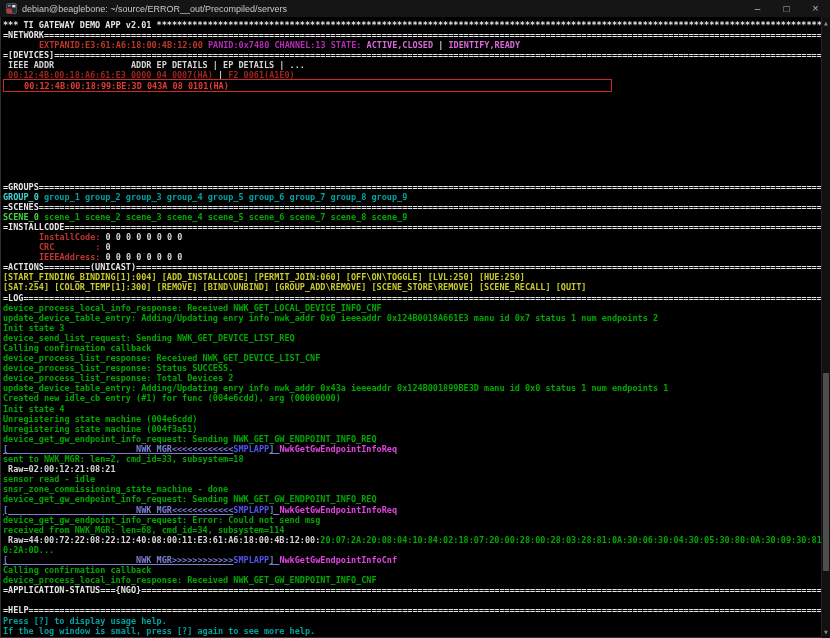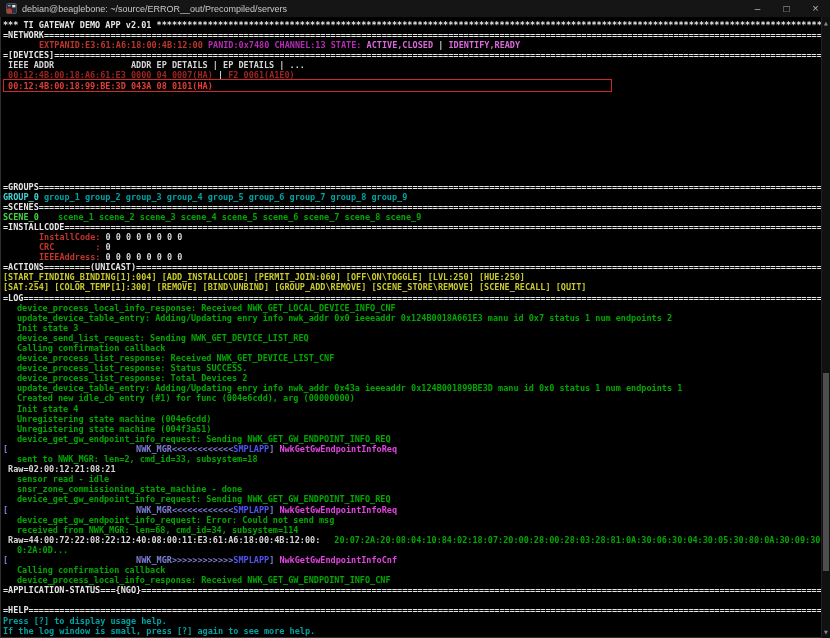--- a/index.html
+++ b/index.html
@@ -28,30 +28,30 @@
     padding:3px 0 0 3px; box-sizing:border-box;
     font-family:"DejaVu Sans Mono", monospace; font-size:8.5px; font-weight:700;
     line-height:10.1px; white-space:pre; overflow:hidden;
   }
   .line { height:10.1px; position:relative; }
   .line span { white-space:pre; }
   
   .w  { color:#d6d6d6; }
   .wb { color:#e6e6e6; }
   .dr { color:#9e2420; }
-  .br { color:#e23c34; }
+  .br { color:#e23c34;margin-left:16px; }
   .rd { color:#bf352b;margin-left:36px; }
   .mg { color:#b42cb4; }
   .pk { color:#d96ad9; }
   .cy { color:#00a2a2; }
   .bc { color:#45d6d6; }
-  .gn { color:#00a800;margin-left:14px; }
+  .gn { color:#00a800; }
   .bg { color:#42d642; }
   .yl { color:#c9c92e;text-align:center; }
-  .pu { color:#7e7ed6; }
+  .pu { color:#7e7ed6;text-decoration:underline; }
   .bl { color:#5353f0; }
   .bm { color:#e244e2;margin-top:12px; }
   .u  { }
   .selbox {
     position:absolute; left:0; top:-2px; width:609px; height:13px;
     border:1.5px solid #d02828; box-sizing:border-box; pointer-events:none;
   }
   
   .scrollbar {
     position:absolute; top:17px; right:0; width:9px; bottom:0;

